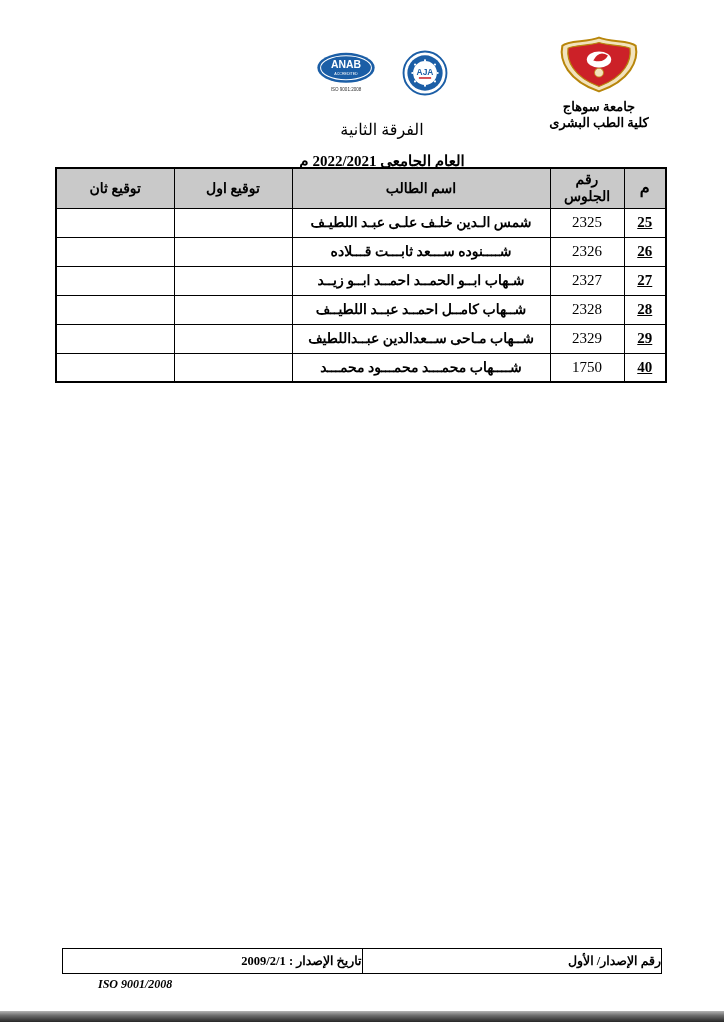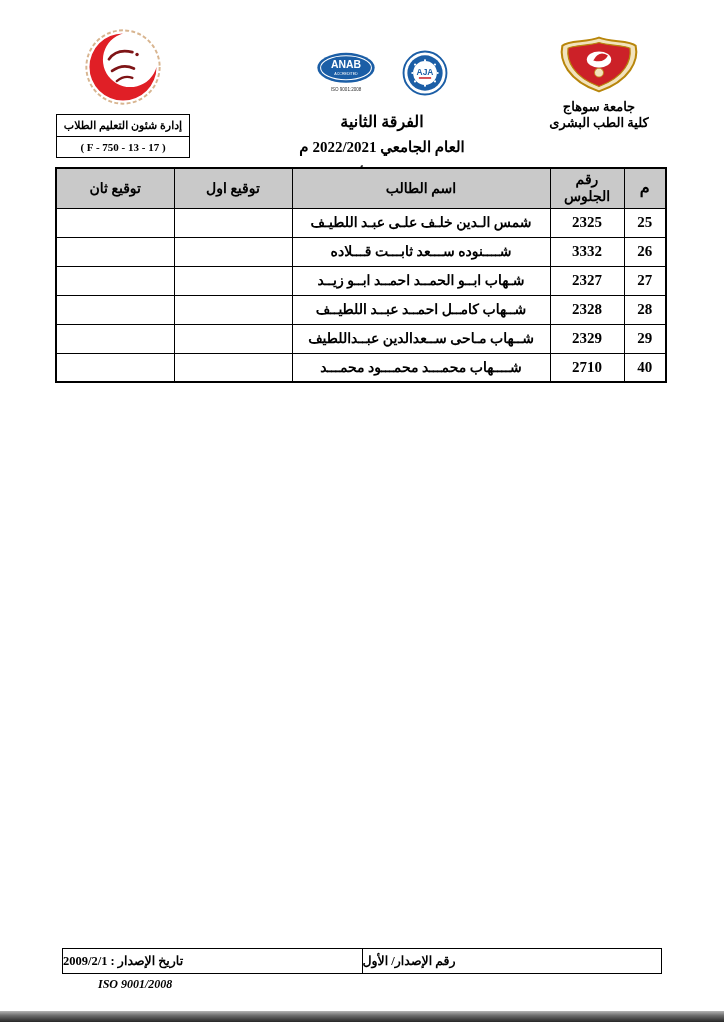--- a/index.html
+++ b/index.html
@@ -10,43 +10,43 @@
   
   .hdr { position:absolute; top:0; left:0; right:0; height:166px; }
 
   .hdr-right { position:absolute; top:36px; right:50px; width:150px; text-align:center; }
   .hdr-right .emblem { display:inline-block; }
   .uni-name { font-size:13px; font-weight:bold; margin-top:2px; }
   .fac-name { font-size:13px; font-weight:bold; }
 
   .hdr-center { position:absolute; top:50px; left:268px; width:228px; text-align:center; }
   .cert-logos { display:flex; justify-content:center; align-items:center; gap:26px; }
-  .title-grade { font-size:16px; font-weight:bold; margin-top:12px; }
-  .title-year  { font-size:15px; font-weight:bold; margin-top:7px; }
+  .title-grade { font-size:16px; font-weight:normal; margin-top:20px; }
+  .title-year  { font-size:15px; font-weight:bold; margin-top:13px; }
   .title-group { font-size:12px; font-weight:bold; margin-top:10px; }
 
   .hdr-left { position:absolute; top:28px; left:56px; width:134px; text-align:center; }
   .dept-box { border:1px solid #000; margin-top:4px; background:#fff; }
   .dept-line { font-size:11px; font-weight:bold; padding:2px 1px; line-height:1.5; }
   .dept-line + .dept-line { border-top:1px solid #000; }
 
   
   .main-table { position:absolute; top:167px; right:57px; border-collapse:collapse; border:2px solid #000; background:#fff; table-layout:fixed; }
   .main-table th, .main-table td { border:1px solid #000; overflow:hidden; }
   .main-table thead th { background:#c9c9c9; height:40px; font-weight:bold; font-size:14px; text-align:center; vertical-align:middle; line-height:1.25; }
   .main-table thead th.h-serial { font-size:16px; }
   .main-table tbody td { height:29px; vertical-align:middle; }
-  .c-serial { text-align:center; font-size:15px; font-weight:bold; }
-  .c-seat   { text-align:center; font-size:15px; font-weight:bold; }
+  .c-serial { text-align:center; font-size:15px; font-weight:bold;text-decoration:underline; }
+  .c-seat   { text-align:center; font-size:15px; font-weight:normal; }
   .c-name   { text-align:center; font-size:14px; font-weight:bold; white-space:nowrap; padding:4px 3px; }
   .c-sig    { background:#fff; }
 
   
   .footer-table { position:absolute; top:948px; right:62px; width:600px; border-collapse:collapse; }
-  .footer-table td { border:1px solid #000; width:50%; height:25px; text-align:left; vertical-align:middle; font-size:12.5px; font-weight:bold; }
+  .footer-table td { border:1px solid #000; width:50%; height:25px; text-align:right; vertical-align:middle; font-size:12.5px; font-weight:bold; }
   .iso-label { position:absolute; top:977px; left:98px; font-size:12px; font-weight:bold; font-style:italic; font-family:"Liberation Serif","DejaVu Serif",serif; }
 
   .bottom-edge { position:absolute; bottom:2px; left:0; right:0; height:11px; background:linear-gradient(to bottom,#b5b5b5 0%, #6e6e6e 40%, #262626 100%); }
 </style>
 </head>
 <body>
 
 <div class="page">
 
   <div class="hdr">
@@ -92,36 +92,20 @@
             <text x="30" y="33" text-anchor="middle" font-size="11" font-weight="bold" fill="#1b5ea6" font-family="Liberation Sans, sans-serif">AJA</text>
             <rect x="22" y="35.5" width="16" height="2" fill="#cc2128"></rect>
           </svg>
         </span>
       </div>
       <div class="title-grade">الفرقة الثانية</div>
       <div class="title-year">العام الجامعي 2022/2021 م</div>
       <div class="title-group">المجموعة الأولي</div>
     </div>
 
-    <div class="hdr-left">
-      <span>
-        <svg width="78" height="78" viewBox="0 0 100 100" aria-hidden="true">
-          <circle cx="50" cy="50" r="47" fill="#ffffff" stroke="#d8b590" stroke-width="2.5" stroke-dasharray="5 3"></circle>
-          <path d="M50 7 A43 43 0 1 0 93 50 A35 35 0 1 1 50 7 Z" fill="#e01f26"></path>
-          <path d="M32 40 q10 -14 30 -9" stroke="#7e1416" stroke-width="3.5" fill="none" stroke-linecap="round"></path>
-          <path d="M36 55 q14 -10 28 -3" stroke="#7e1416" stroke-width="3.5" fill="none" stroke-linecap="round"></path>
-          <path d="M42 68 q10 -8 20 -4" stroke="#7e1416" stroke-width="3" fill="none" stroke-linecap="round"></path>
-          <circle cx="68" cy="34" r="2.2" fill="#7e1416"></circle>
-        </svg>
-      </span>
-      <div class="dept-box">
-        <div class="dept-line">إدارة شئون التعليم الطلاب</div>
-        <div class="dept-line" dir="ltr">( F - 750 - 13 - 17 )</div>
-      </div>
-    </div>
   </div>
 
   <table class="main-table">
     <colgroup>
       <col style="width:42px">
         <col style="width:74px">
         <col style="width:258px">
         <col style="width:118px">
         <col style="width:118px">
     </colgroup>
@@ -140,21 +124,21 @@
     <tbody>
       <tr>
         <td class="c-serial">25</td>
         <td class="c-seat">2325</td>
         <td class="c-name">شمس الـدين خلـف علـى عبـد اللطيـف</td>
         <td class="c-sig"></td>
         <td class="c-sig"></td>
       </tr>
       <tr>
         <td class="c-serial">26</td>
-        <td class="c-seat">3332</td>
+        <td class="c-seat">2326</td>
         <td class="c-name">شــــنوده ســـعد ثابـــت قـــلاده</td>
         <td class="c-sig"></td>
         <td class="c-sig"></td>
       </tr>
       <tr>
         <td class="c-serial">27</td>
         <td class="c-seat">2327</td>
         <td class="c-name">شـهاب ابــو الحمــد احمــد ابــو زيــد</td>
         <td class="c-sig"></td>
         <td class="c-sig"></td>
@@ -168,21 +152,21 @@
       </tr>
       <tr>
         <td class="c-serial">29</td>
         <td class="c-seat">2329</td>
         <td class="c-name">شــهاب مـاحى ســعدالدين عبــداللطيف</td>
         <td class="c-sig"></td>
         <td class="c-sig"></td>
       </tr>
       <tr>
         <td class="c-serial">40</td>
-        <td class="c-seat">2710</td>
+        <td class="c-seat">1750</td>
         <td class="c-name">شــــهاب محمـــد محمـــود محمـــد</td>
         <td class="c-sig"></td>
         <td class="c-sig"></td>
       </tr>
     </tbody>
   </table>
 
   <table class="footer-table">
     <tbody>
         <tr>

